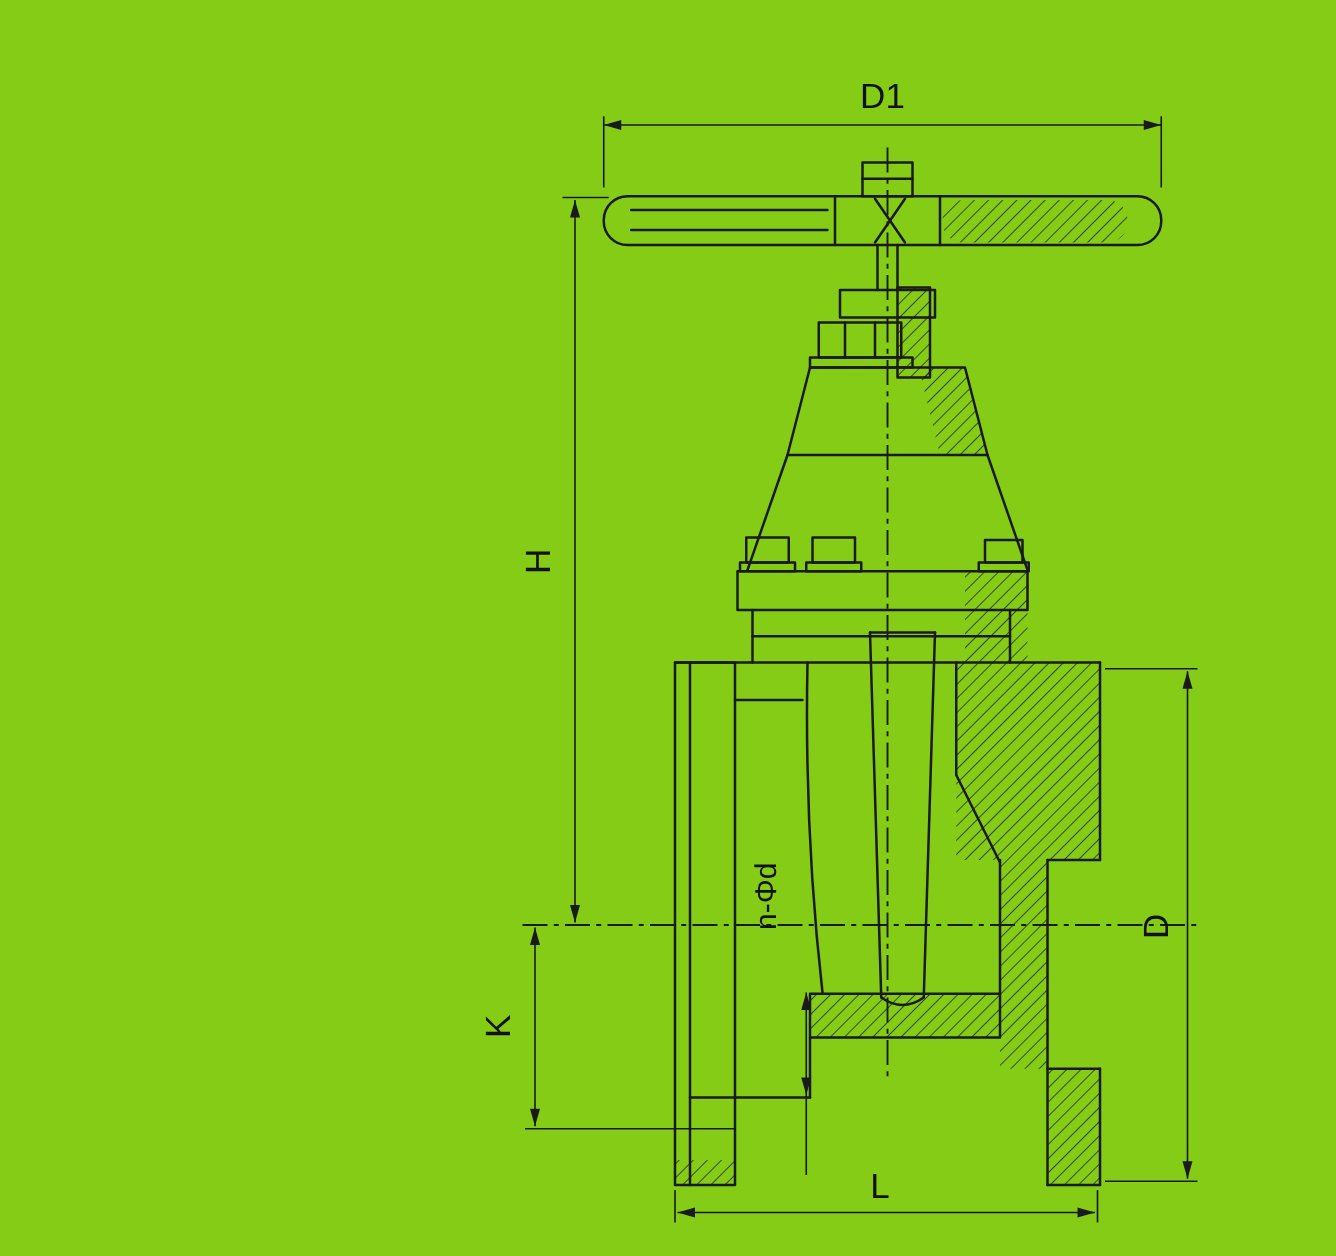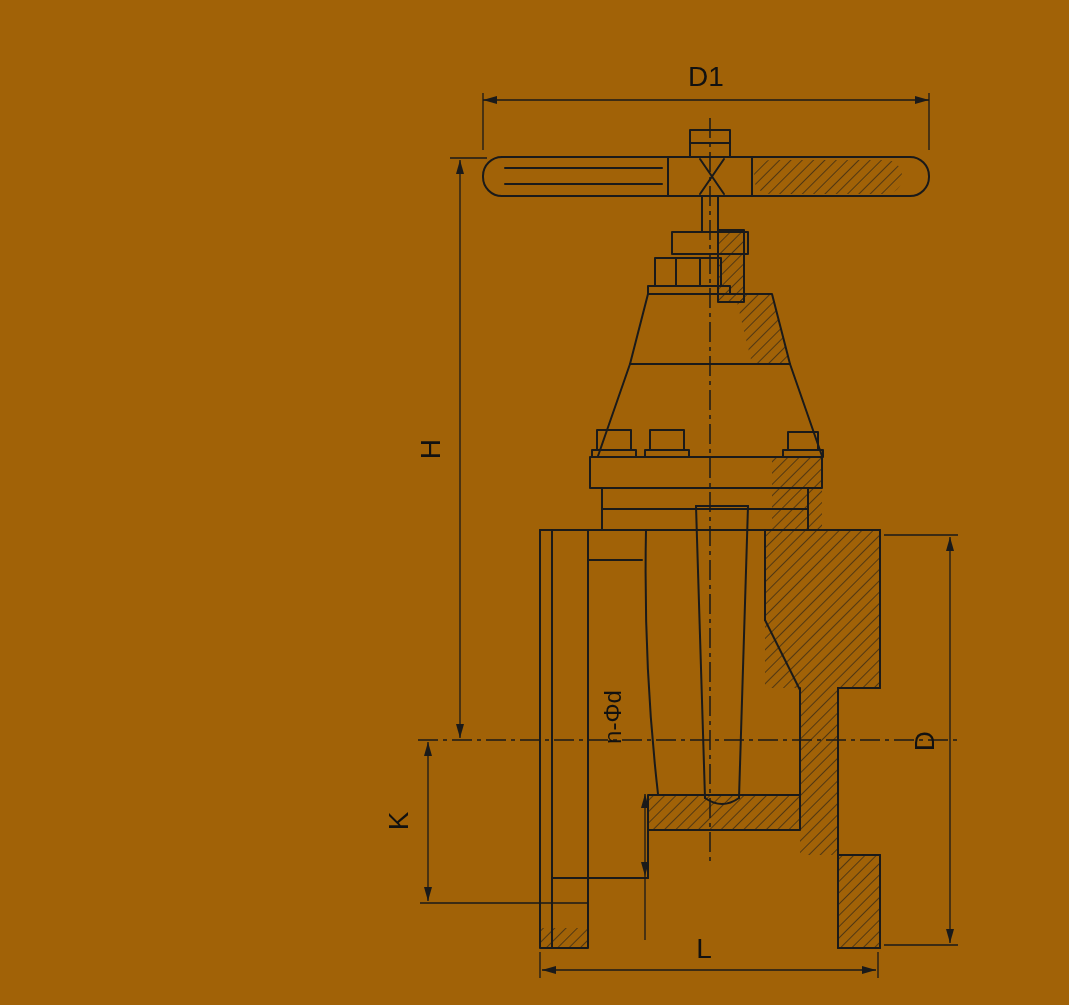--- a/index.html
+++ b/index.html
@@ -5,21 +5,21 @@
   html, body {
     margin: 0;
     padding: 0;
     background: #ffffff;
     font-family: "Liberation Sans", sans-serif;
   }
   .stage {
     position: relative;
     width: 1069px;
     height: 1005px;
-    background: #a16207;
+    background: #84cc16;
     overflow: hidden;
   }
   svg text {
     font-family: "Liberation Sans", sans-serif;
     fill: #111111;
   }
 </style>
 </head>
 <body>
 

